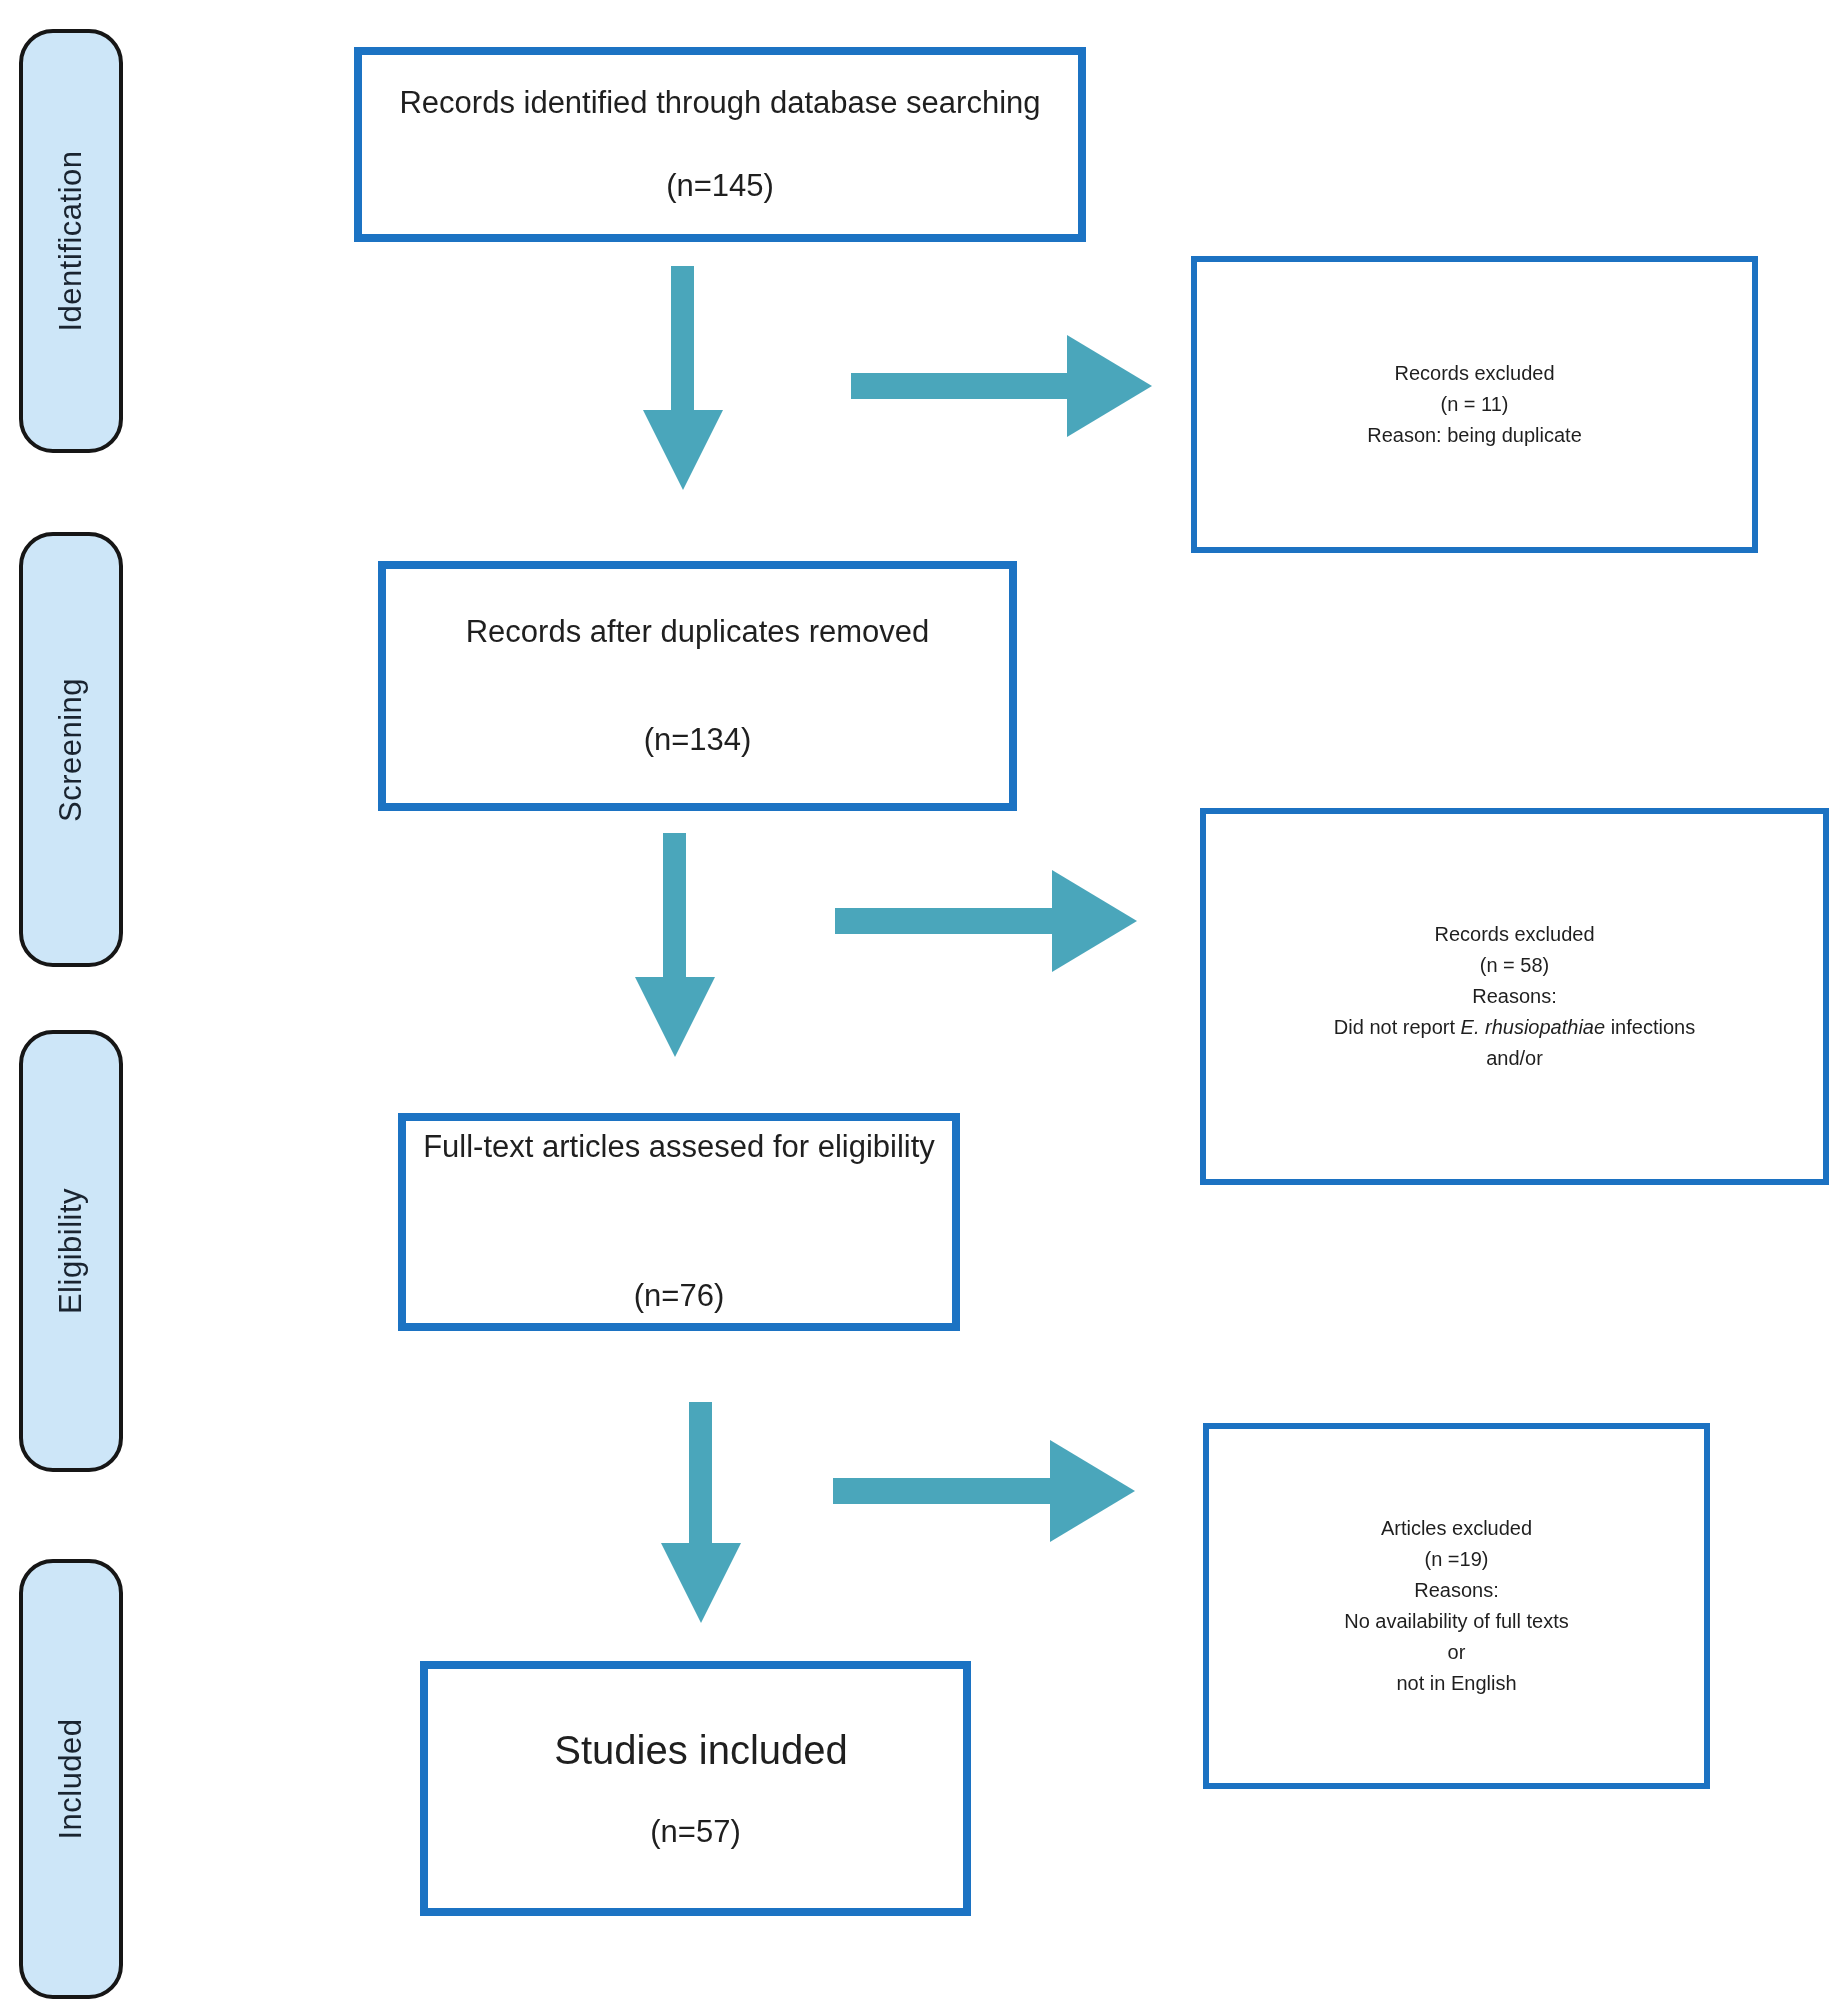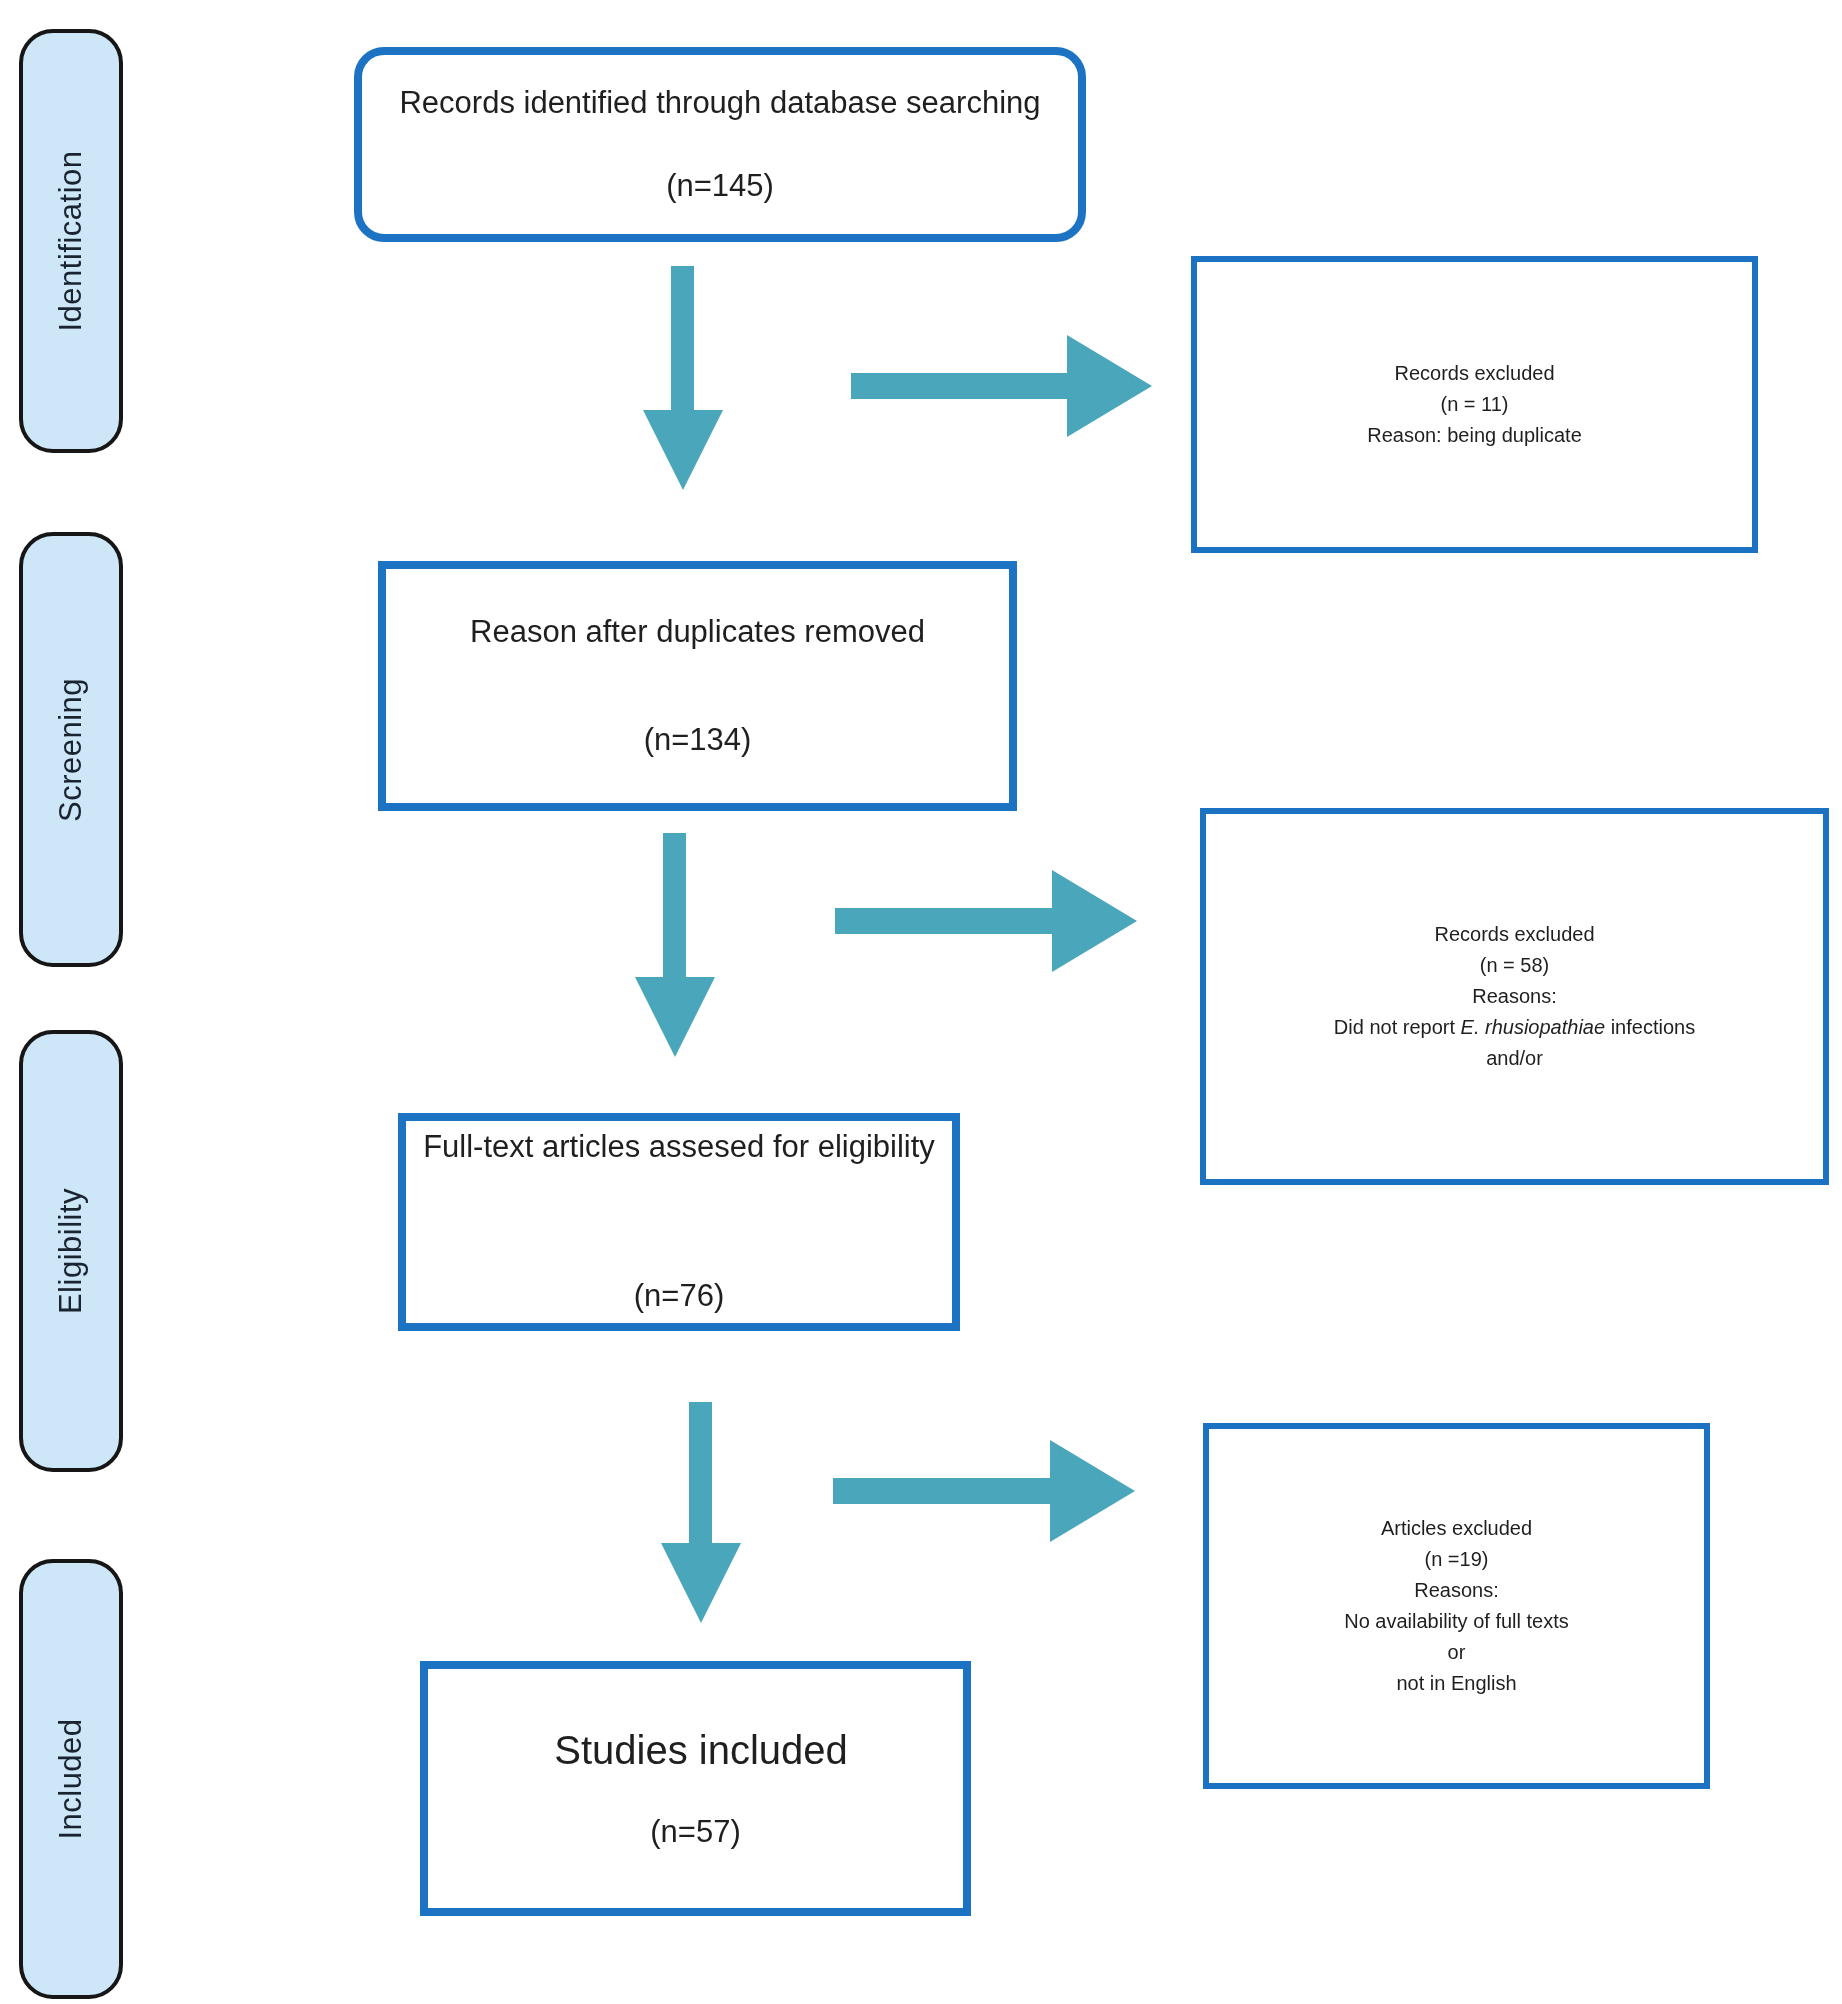--- a/index.html
+++ b/index.html
@@ -39,21 +39,21 @@
     position:absolute;
     background:#ffffff;
     border:8px solid #1c73c3;
     box-sizing:border-box;
     display:flex;flex-direction:column;
     align-items:center;justify-content:center;
     text-align:center;
     font-size:31px;
     line-height:1.25;
   }
-  .box-1{left:354px;top:47px;width:732px;height:195px;gap:44px;border-radius:30px;}
+  .box-1{left:354px;top:47px;width:732px;height:195px;gap:44px;}
   .box-2{left:378px;top:561px;width:639px;height:250px;gap:69px;}
   .box-3{left:398px;top:1113px;width:562px;height:218px;gap:110px;}
   .box-4{left:420px;top:1661px;width:551px;height:255px;gap:38px;}
   .box-4 .big{font-size:40px;margin-left:11px;}
 
   
   .xbox{
     position:absolute;
     background:#ffffff;
     border:6.4px solid #1c72c2;
@@ -117,21 +117,21 @@
   <div class="stage stage-4">
     <span>Included</span>
   </div>
 
   <div class="fbox box-1">
     <div>Records identified through database searching</div>
     <div>(n=145)</div>
   </div>
 
   <div class="fbox box-2">
-    <div>Reason after duplicates removed</div>
+    <div>Records after duplicates removed</div>
     <div>(n=134)</div>
   </div>
 
   <div class="fbox box-3">
     <div>Full-text articles assesed for eligibility</div>
     <div>(n=76)</div>
   </div>
 
   <div class="fbox box-4">
     <div class="big">Studies included</div>

